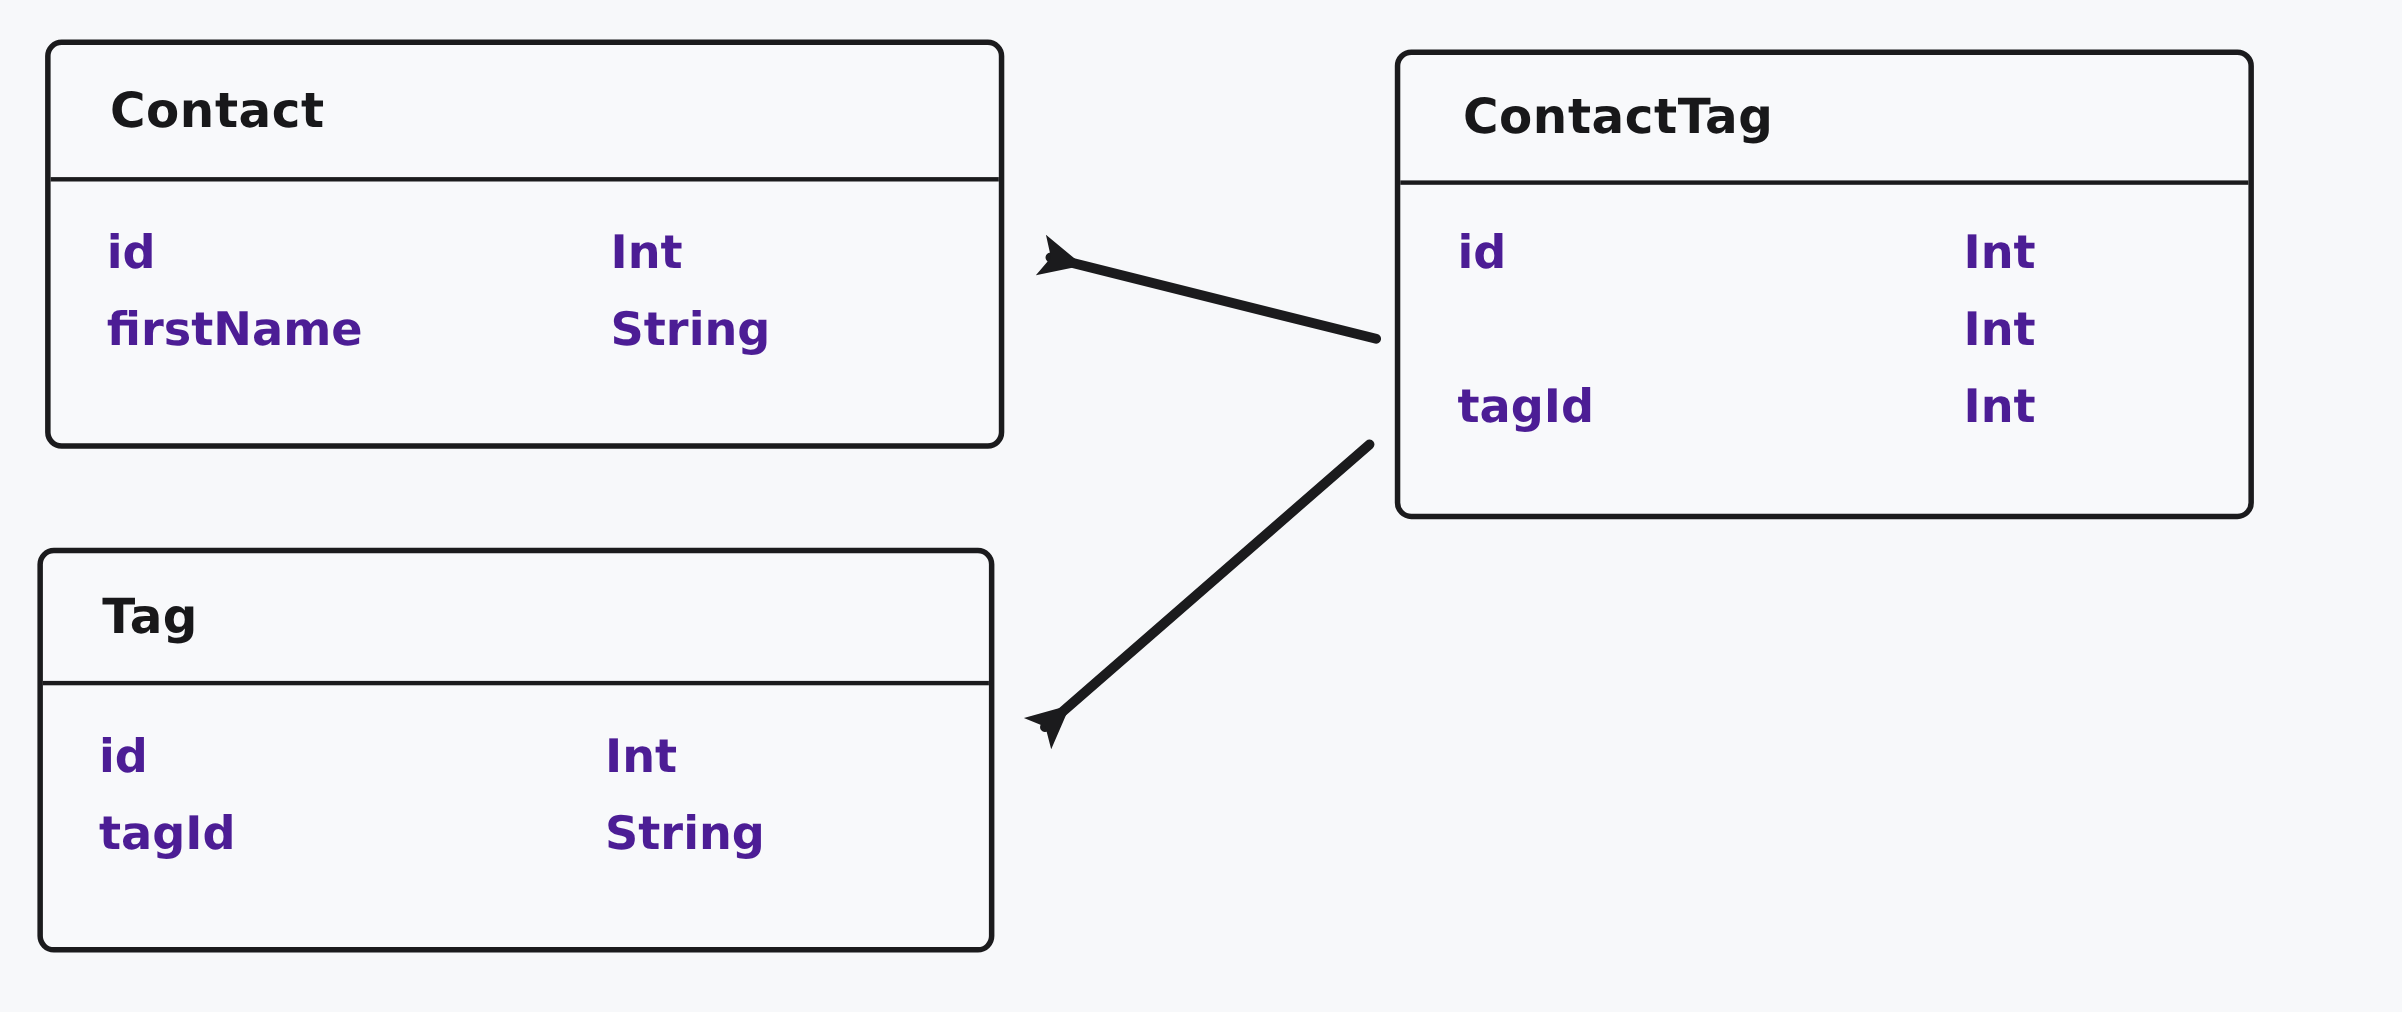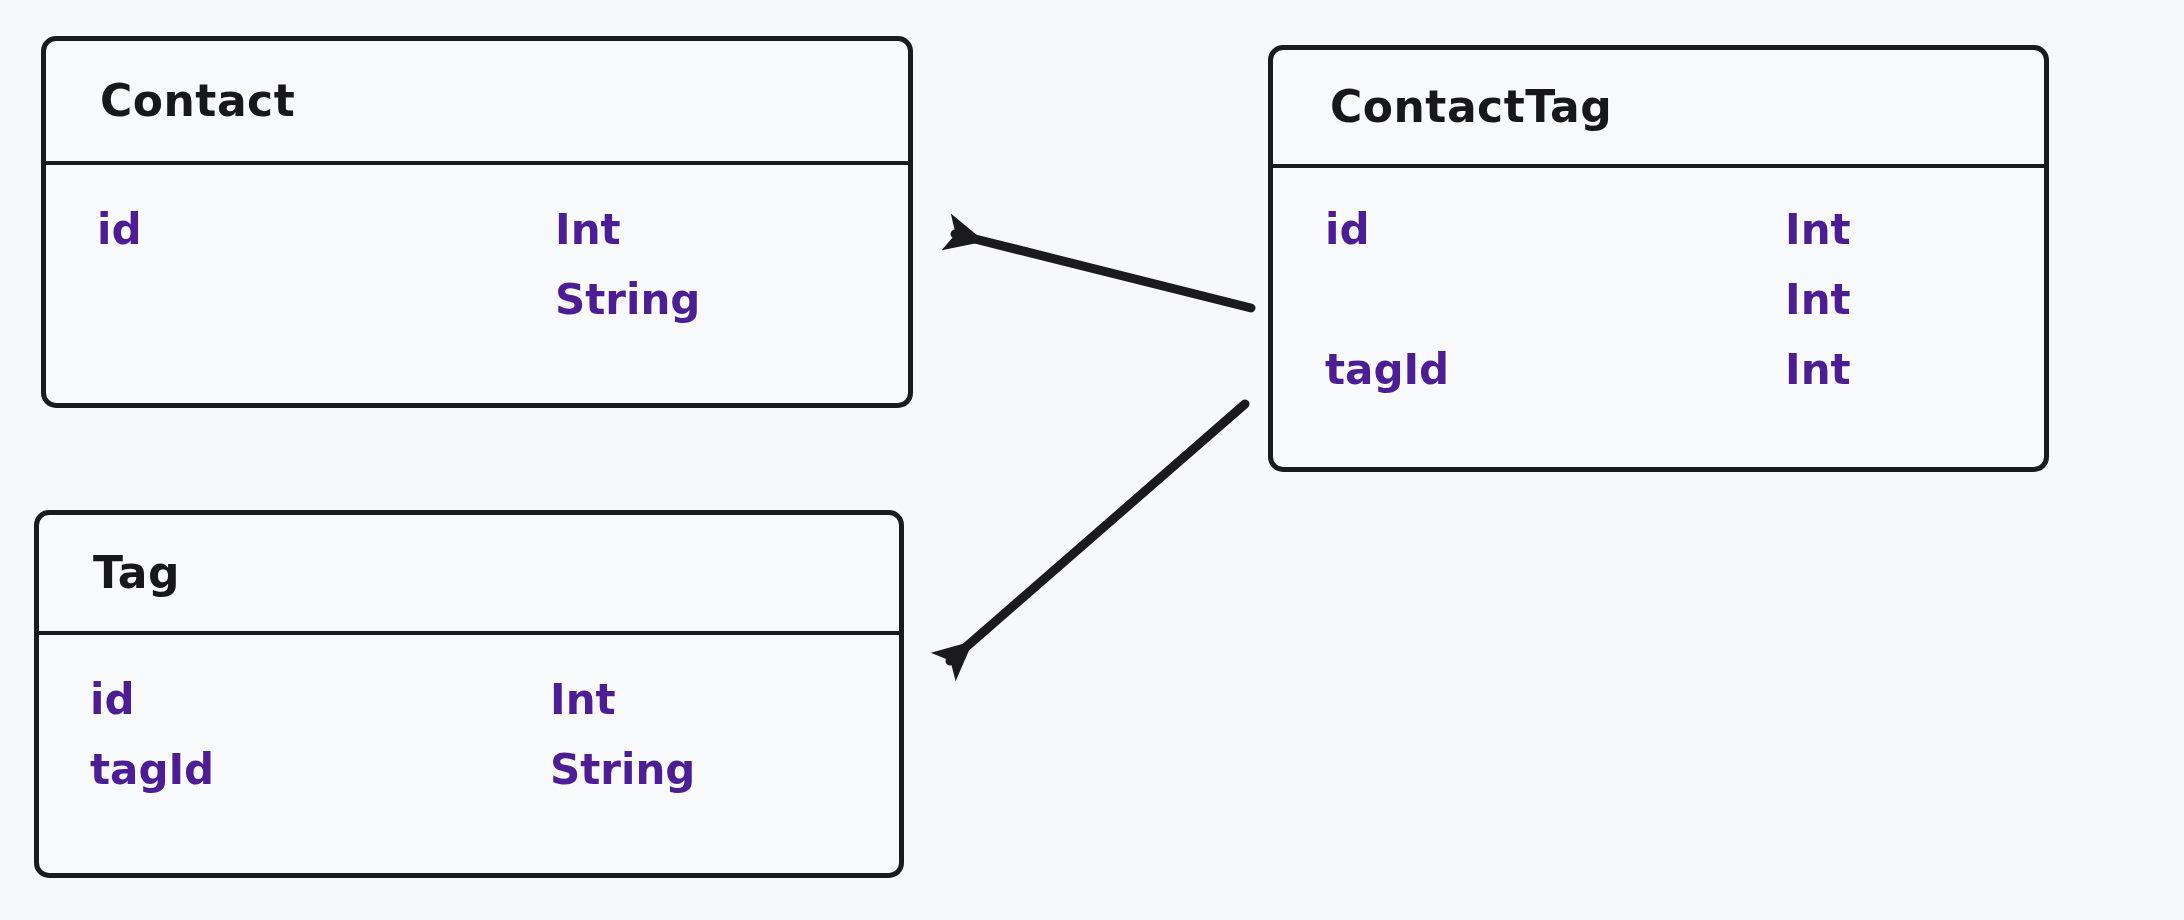--- a/index.html
+++ b/index.html
@@ -87,21 +87,21 @@
     width: 781px;
     height: 427px;
   }
   .entity.contacttag .entity-header { height: 118px; padding-left: 57px; }
   .entity.contacttag .entity-body   { padding-top: 35px; }
   .entity.contacttag .field-name    { left: 52px; }
   .entity.contacttag .field-type    { left: 512px; }
 
   .entity.tag {
     left: 34px;
-    top: 510px;
+    top: 498px;
     width: 870px;
     height: 368px;
   }
   .entity.tag .entity-header { height: 120px; padding-left: 54px; }
   .entity.tag .entity-body   { padding-top: 38px; }
   .entity.tag .field-name    { left: 51px; }
   .entity.tag .field-type    { left: 511px; }
 
   
   #relationships {
@@ -134,20 +134,21 @@
   <div class="entity contact">
     <div class="entity-header">
       <span class="entity-title">Contact</span>
     </div>
     <div class="entity-body">
       <div class="field-row">
         <span class="field-name">id</span>
         <span class="field-type">Int</span>
       </div>
       <div class="field-row">
+        <span class="field-name">firstName</span>
         <span class="field-type">String</span>
       </div>
     </div>
   </div>
 
   <div class="entity contacttag">
     <div class="entity-header">
       <span class="entity-title">ContactTag</span>
     </div>
     <div class="entity-body">

